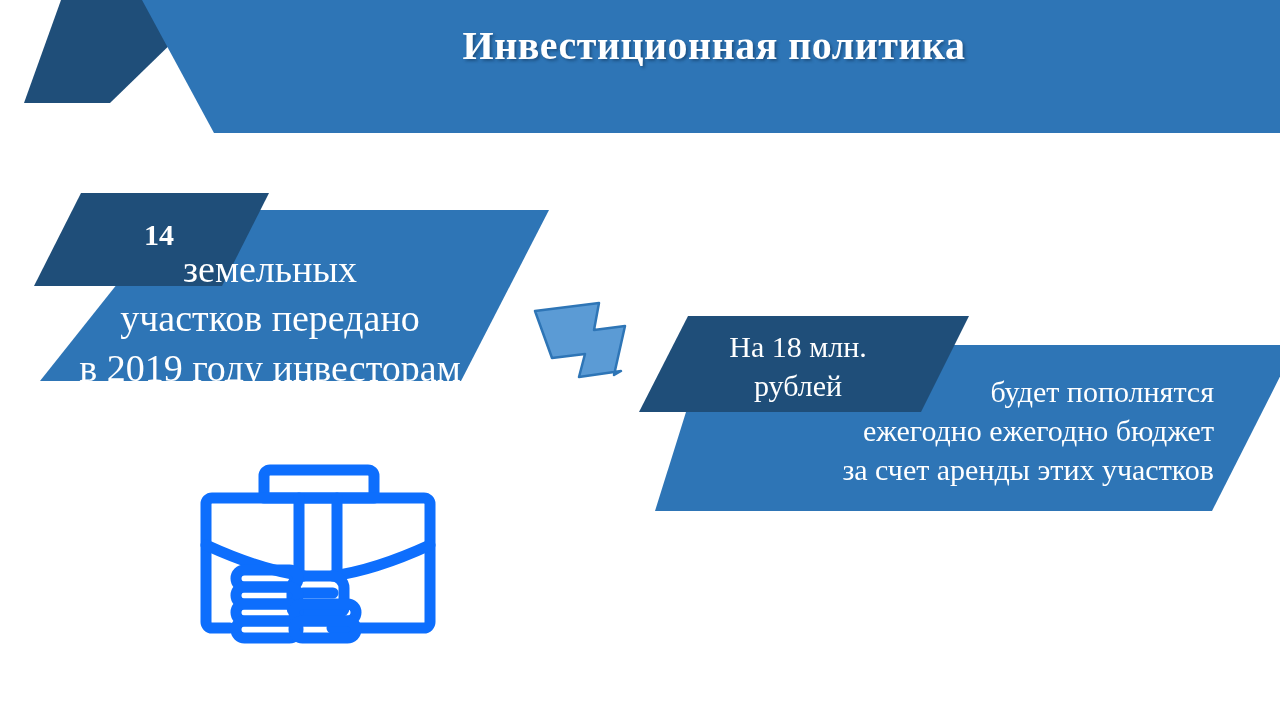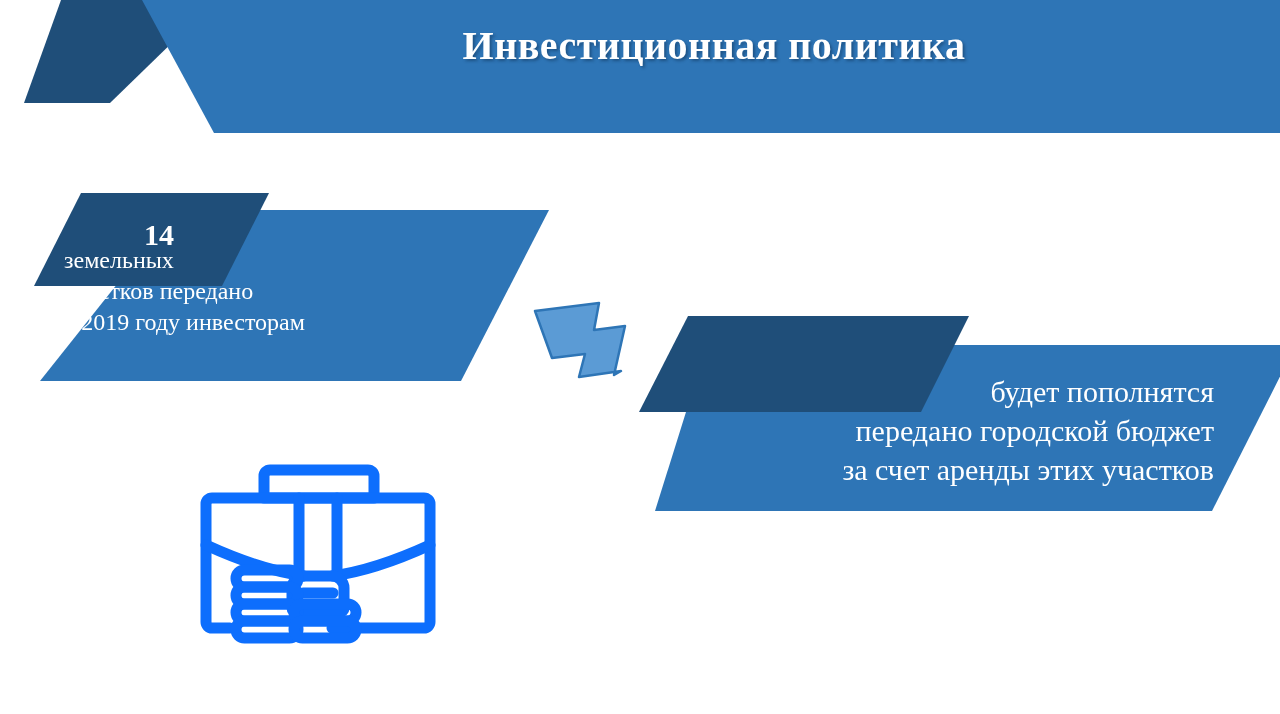--- a/index.html
+++ b/index.html
@@ -71,22 +71,22 @@
     top: 215px;
     width: 190px;
     text-align: center;
     font-size: 30px;
     font-weight: bold;
   }
   .left-body {
     left: 40px;
     top: 245px;
     width: 412px;
-    text-align: left;
-    font-size: 24px;
+    text-align: center;
+    font-size: 38px;
   }
 
   
   .right-number {
     left: 660px;
     top: 327px;
     width: 228px;
     text-align: center;
     font-size: 30px;
   }
@@ -138,23 +138,25 @@
       <polygon points="511,311 575,303 570,330 601,326 590,375 597,371 555,377 561,354 528,358" fill="#5B9BD5" stroke="#2E75B6" stroke-width="2.5" stroke-linejoin="round"></polygon>
     </svg>
   </div>
 
   <div class="callout-text left-number">14</div>
 
   <div class="callout-text left-body">земельных
 участков передано
 в 2019 году инвесторам</div>
 
+  <div class="callout-text right-number">На 18 млн.
+рублей</div>
 
   <div class="callout-text right-body">будет пополнятся
-передано городской бюджет
+ежегодно ежегодно бюджет
 за счет аренды этих участков</div>
 
   <div class="briefcase-icon">
     <svg viewBox="0 0 270 222" xmlns="http://www.w3.org/2000/svg" fill="none" stroke="#0D6EFD" stroke-width="11" stroke-linecap="round" stroke-linejoin="round">
 
       <path d="M80 48 a6 6 0 0 1 6 -6 h98 a6 6 0 0 1 6 6 v22 h-110 z"></path>
 
       <path d="M46 200 h-18 a6 6 0 0 1 -6 -6 v-118 a6 6 0 0 1 6 -6 h212 a6 6 0 0 1 6 6 v118 a6 6 0 0 1 -6 6 h-92"></path>
 
       <path d="M22 117 C 70 139 105 146 120 148"></path>

